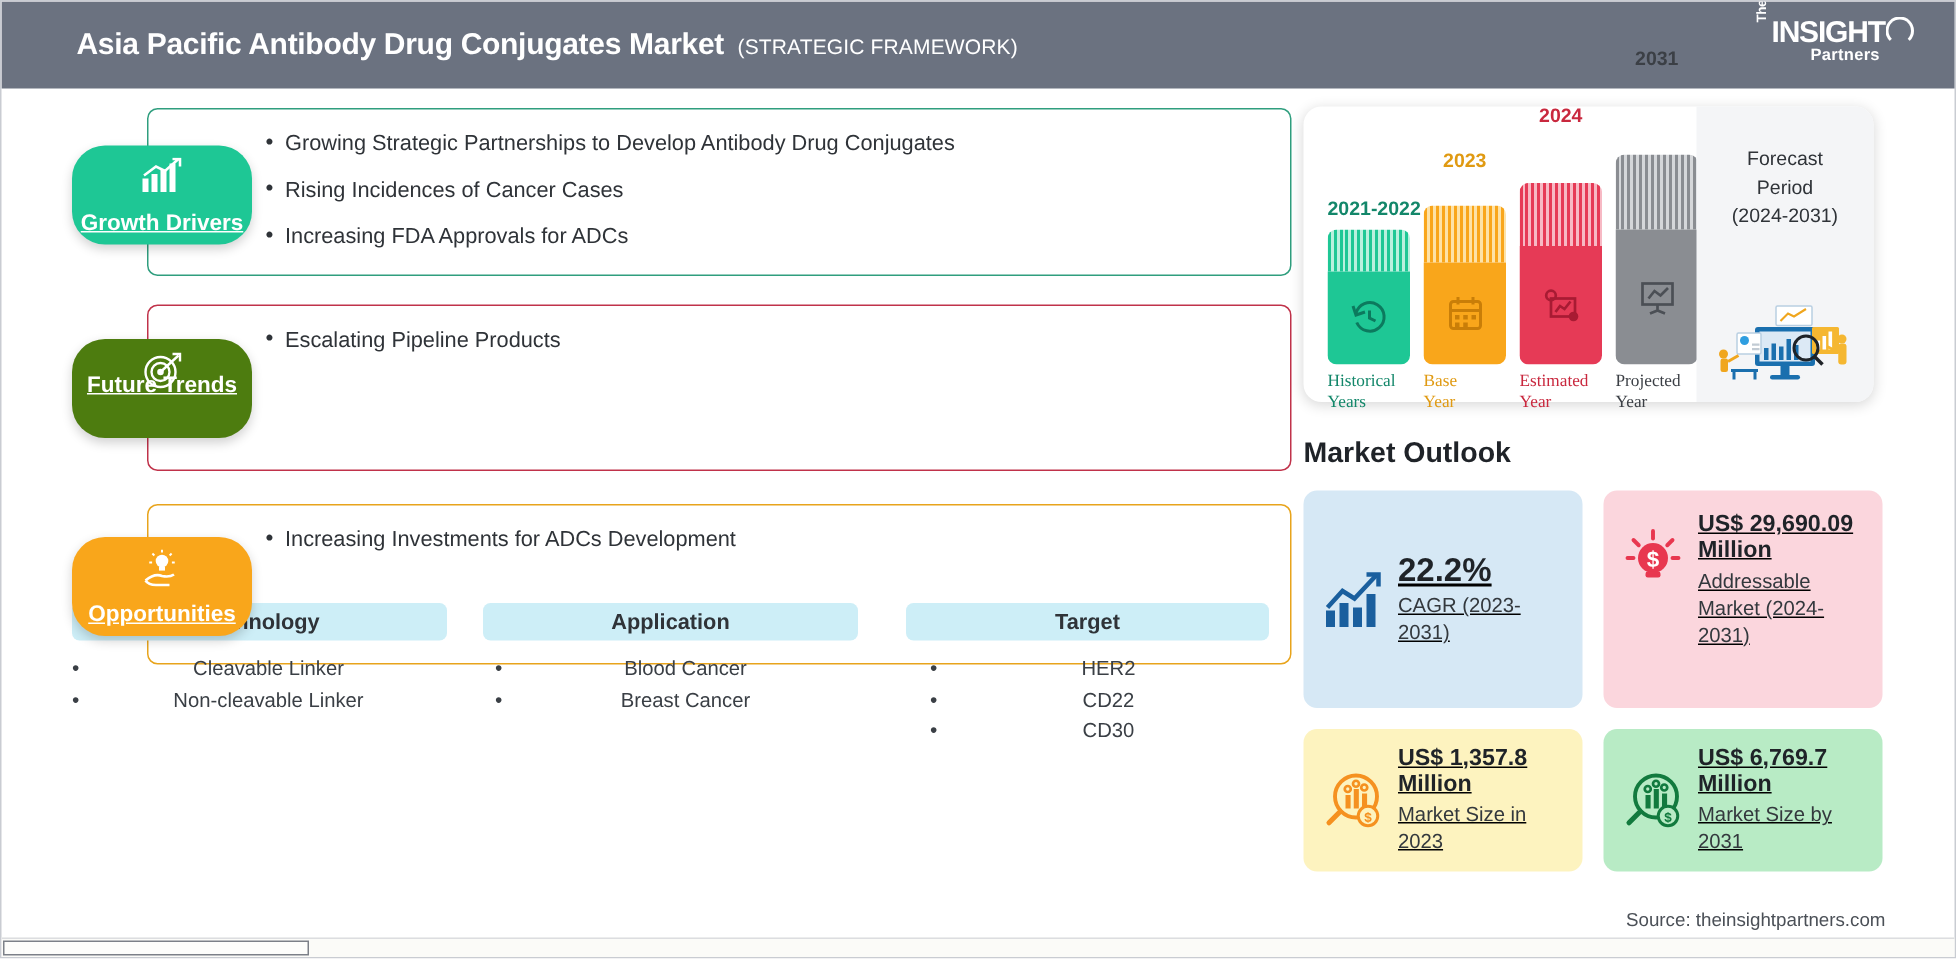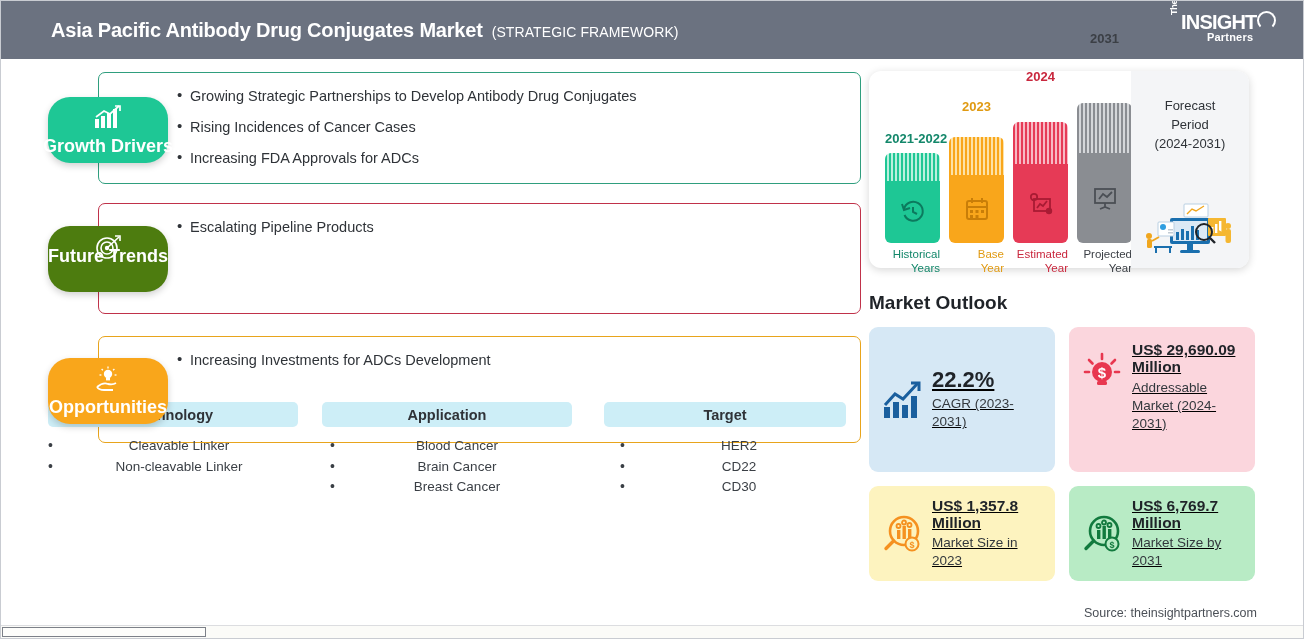--- a/index.html
+++ b/index.html
@@ -102,22 +102,23 @@
     left: 0;
     width: 120px; height: 66px;
     border-radius: 22px;
     display: flex; flex-direction: column;
     align-items: center; justify-content: flex-end;
     padding-bottom: 6px;
     box-shadow: 0 3px 7px rgba(0,0,0,0.18);
     z-index: 4;
   }
   .badge-label {
-    color: #ffffff; font-size: 18px; font-weight: bold;
+    color: #ffffff; font-size: 15px; font-weight: bold;
     white-space: nowrap;
+    text-decoration: underline;
   }
   .badge-icon {
     position: absolute; top: 8px; left: 50%;
     transform: translateX(-50%);
     width: 30px; height: 26px;
   }
   .badge.green  { background: #1ec795; }
   .badge.red    { background: #4d7c0f; justify-content: center; }
   .badge.orange { background: #f9a61b; }
 
@@ -169,22 +170,22 @@
   }
   .tl-stripes { width: 100%; }
   .tl-solid { width: 100%; position: relative; }
   .tl-ic {
     position: absolute; left: 50%; top: 50%;
     transform: translate(-50%,-50%);
     width: 26px; height: 26px;
   }
   .tl-caption {
     position: absolute; top: 100%; width: 100%;
-    text-align: right; font-size: 11.5px; line-height: 1.22;
-    margin-top: 4px; font-weight: normal;
+    text-align: left; font-size: 11.5px; line-height: 1.22;
+    margin-top: 4px; font-weight: normal; font-family: Liberation Serif, serif;
   }
   .tl-forecast {
     width: 118px; height: 100%;
     background: #f4f5f7;
     border-radius: 0 12px 12px 0;
     position: relative;
   }
   .fc-title {
     position: absolute; top: 26px; left: 0; width: 100%;
     text-align: center; font-size: 13px; color: #2f3338;
@@ -322,21 +323,20 @@
         <ul>
           <li>Cleavable Linker</li>
           <li>Non-cleavable Linker</li>
         </ul>
       </div>
 
       <div class="seg-col c1">
         <div class="seg-head">Application</div>
         <ul style="margin-left:8px;">
           <li>Blood Cancer</li>
-          <li>Brain Cancer</li>
           <li>Breast Cancer</li>
         </ul>
       </div>
 
       <div class="seg-col c2">
         <div class="seg-head">Target</div>
         <ul style="margin-left:24px;">
           <li>HER2</li>
           <li>CD22</li>
           <li>CD30</li>

